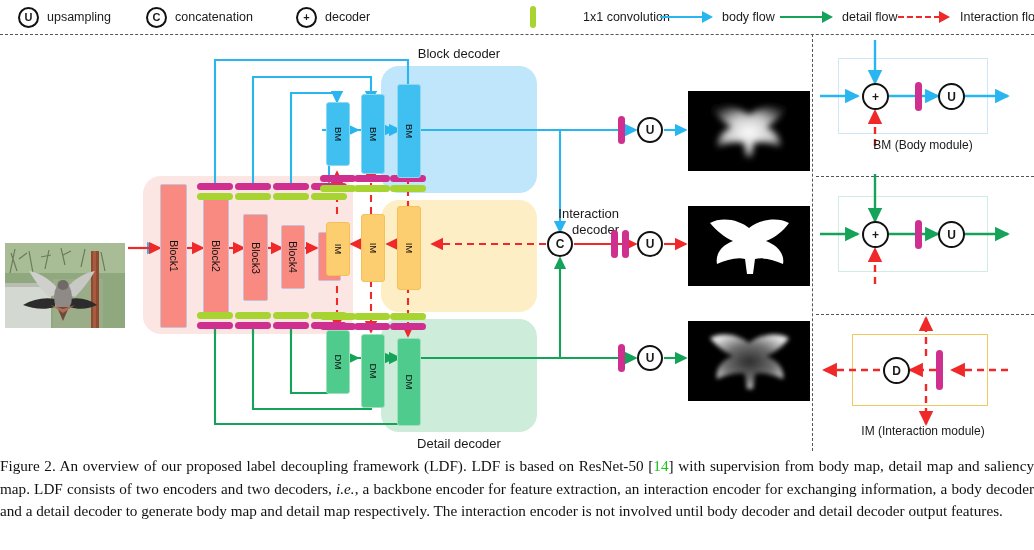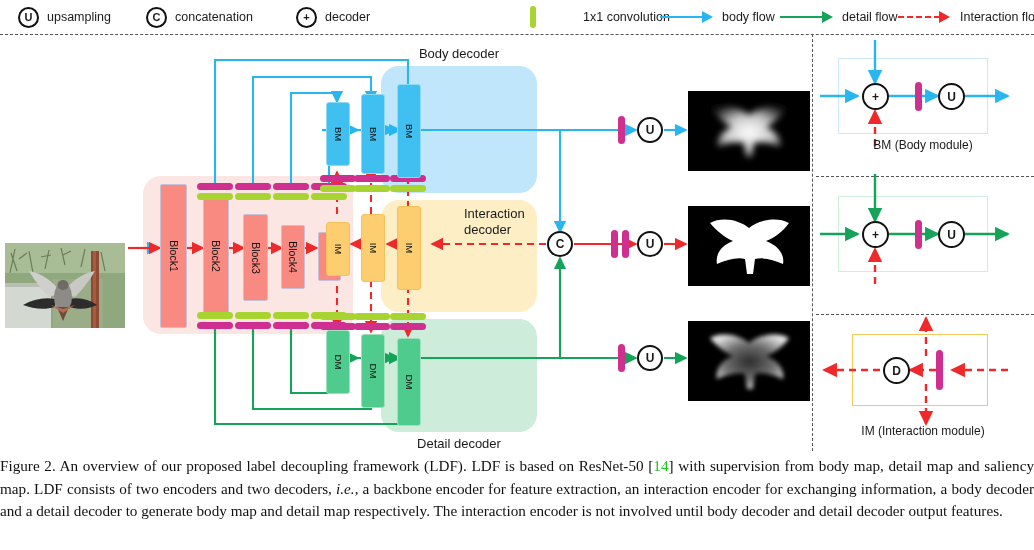--- a/index.html
+++ b/index.html
@@ -30,21 +30,21 @@
   
   .panel{position:absolute;border-radius:18px;}
   #panel-backbone{left:143px;top:140px;width:210px;height:158px;background:#fbe6e4;}
   #panel-body{left:381px;top:30px;width:156px;height:127px;background:#bfe6fa;}
   #panel-inter{left:381px;top:164px;width:156px;height:112px;background:#fdeec6;}
   #panel-detail{left:381px;top:283px;width:156px;height:113px;background:#cdecd9;}
 
   .rlabel{position:absolute;font-size:13px;color:#1a1a1a;text-align:center;white-space:nowrap;}
   #lab-body{left:381px;top:10px;width:156px;}
   #lab-detail{left:381px;top:400px;width:156px;}
-  #lab-inter{left:464px;top:170px;width:120px;line-height:16px;text-align:left;}
+  #lab-inter{left:499px;top:170px;width:120px;line-height:16px;text-align:right;}
 
   
   .blk{position:absolute;background:#f98a82;border:1px solid #c9bfd6;border-radius:2px;}
   .blk span{position:absolute;left:50%;top:50%;transform:translate(-50%,-50%) rotate(90deg);
         font-size:10.5px;color:#111;white-space:nowrap;}
 
   
   .mod{position:absolute;border-radius:3px;}
   .mod span{position:absolute;left:50%;top:50%;transform:translate(-50%,-50%) rotate(90deg);
         font-size:9.5px;color:#111;white-space:nowrap;}
@@ -311,21 +311,21 @@
     <div class="mod dm" style="left:326px;top:294px;width:22px;height:62px;">
       <span>DM</span>
       </div>
     <div class="mod dm" style="left:361px;top:298px;width:22px;height:72px;">
       <span>DM</span>
       </div>
     <div class="mod dm" style="left:397px;top:302px;width:22px;height:86px;">
       <span>DM</span>
       </div>
 
-    <div class="rlabel" id="lab-body">Body decoder</div>
+    <div class="rlabel" id="lab-body">Block decoder</div>
     <div class="rlabel" id="lab-detail">Detail decoder</div>
     <div class="rlabel" id="lab-inter">
       <div>Interaction</div>
       <div>decoder</div>
     </div>
 
     <div class="node" style="left:547px;top:195px;width:26px;height:26px;">C</div>
 
     <div class="pinkv" style="left:618px;top:80px;height:28px;"></div>
     <div class="pinkv" style="left:611px;top:194px;height:28px;"></div>

